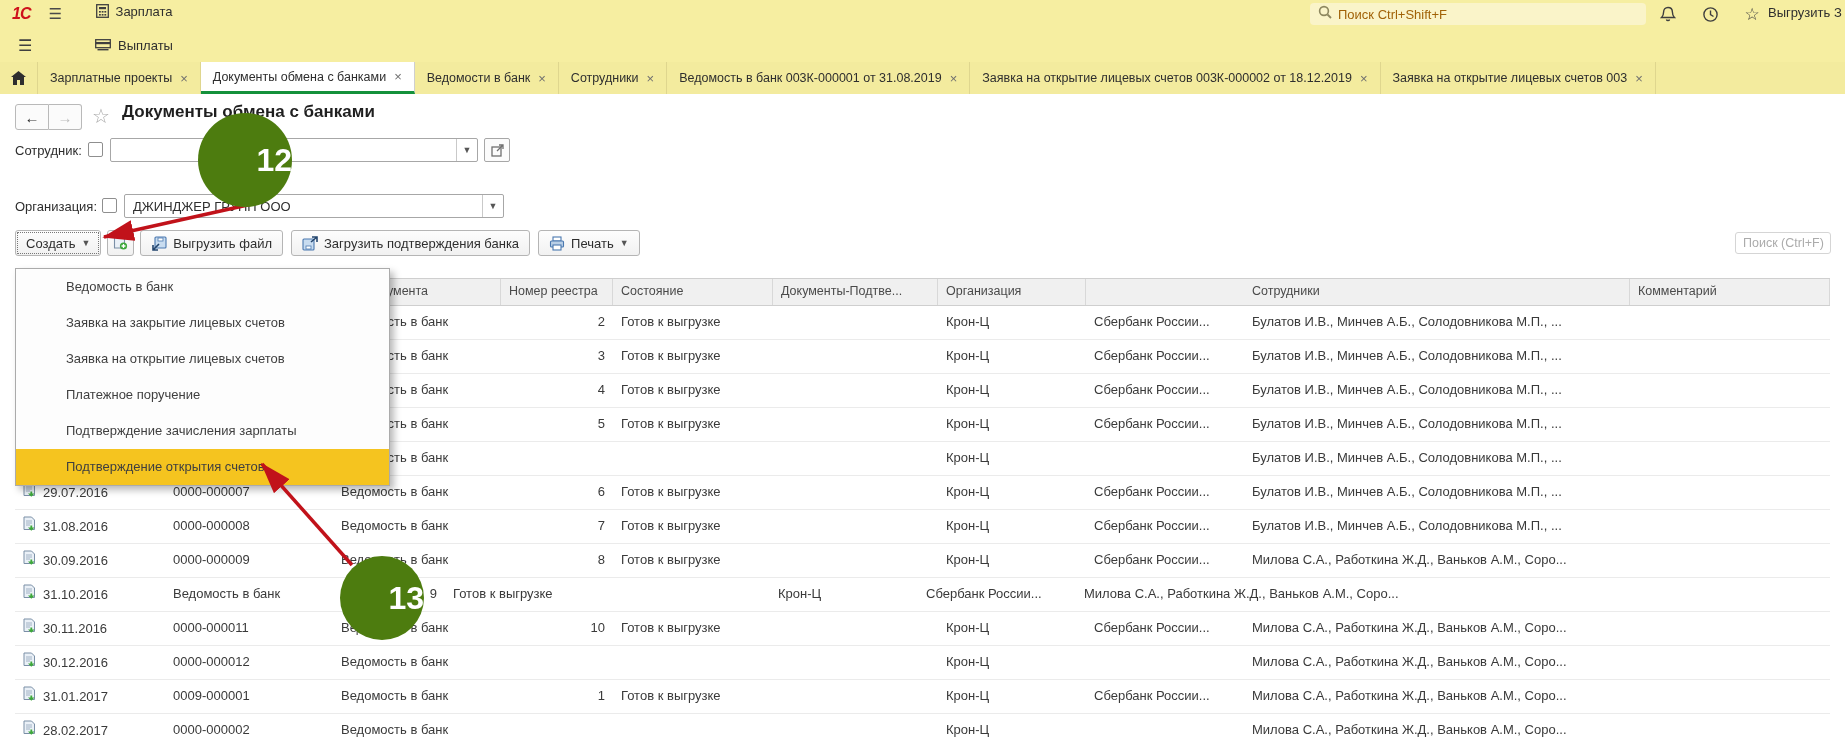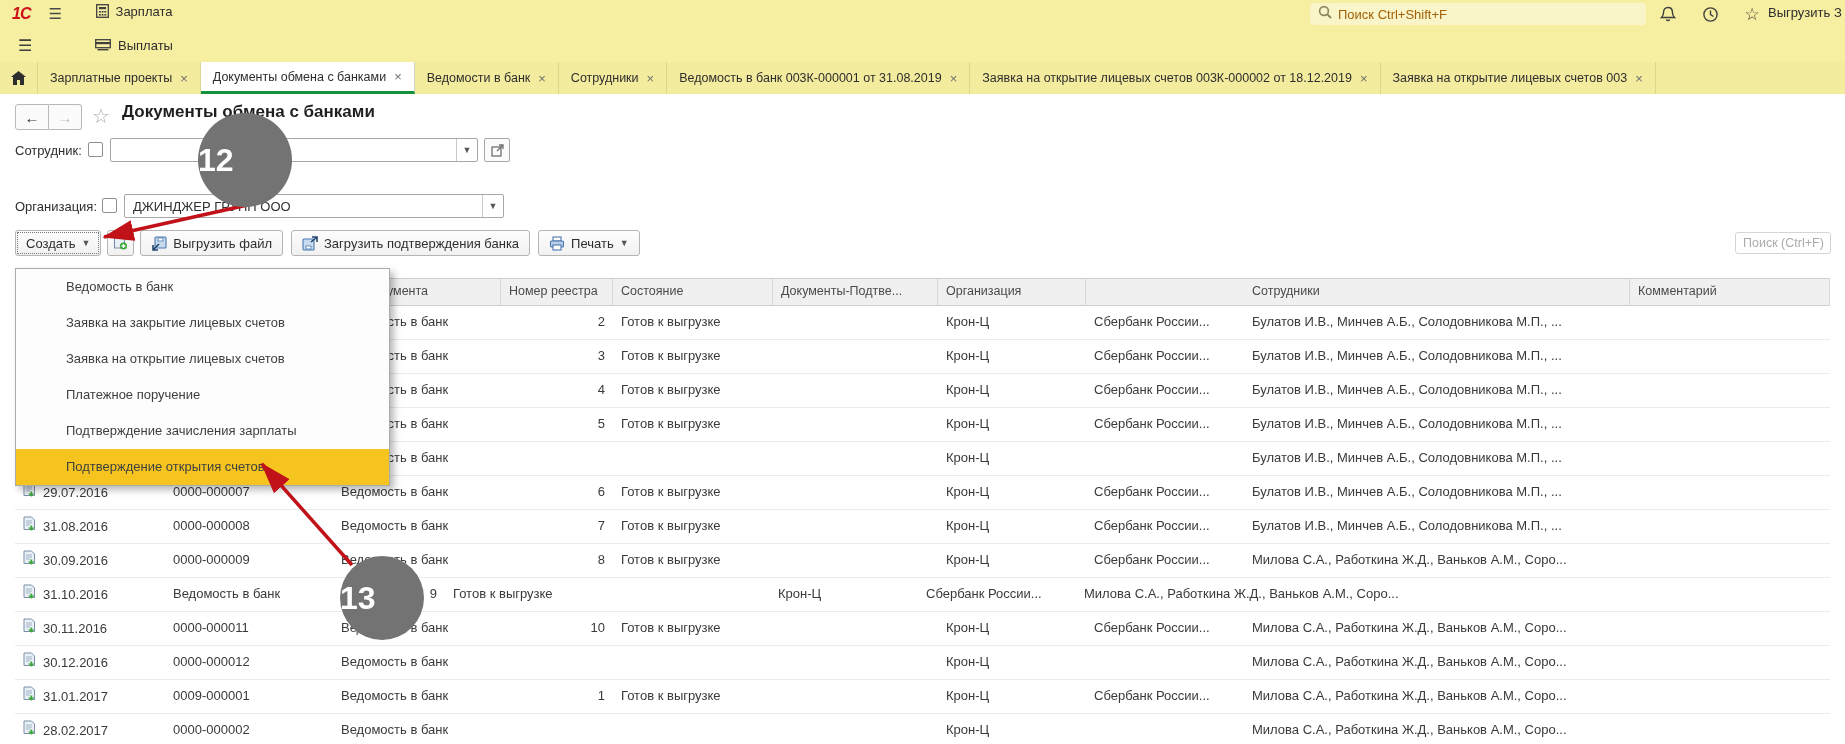--- a/index.html
+++ b/index.html
@@ -69,22 +69,22 @@
   .td{box-sizing:border-box;padding:0 8px;font-size:13px;color:#3a3a3a;line-height:32px;
     white-space:nowrap;overflow:hidden;}
   .td.right{text-align:right;}
   .td.first{display:flex;align-items:center;gap:7px;}
   
   .ddmenu{position:absolute;left:15px;top:174px;width:373px;background:#FDFDFD;border:1px solid #ABABAB;
     box-shadow:4px 4px 7px rgba(0,0,0,0.28);z-index:40;}
   .dditem{height:36px;line-height:36px;padding-left:50px;font-size:13px;color:#3f3f3f;white-space:nowrap;}
   .dditem.hl{background:#F5C41F;}
   
-  .anncircle{position:absolute;border-radius:50%;background:#737373;color:#fff;font-weight:bold;
-    display:flex;align-items:center;justify-content:flex-start;z-index:50;}
+  .anncircle{position:absolute;border-radius:50%;background:#4d7c0f;color:#fff;font-weight:bold;
+    display:flex;align-items:center;justify-content:flex-end;z-index:50;}
   #circle12{left:198px;top:19px;width:94px;height:94px;font-size:32px;}
   #circle13{left:340px;top:462px;width:84px;height:84px;font-size:32px;}
   #arrowsvg{position:absolute;left:0;top:0;width:1845px;height:650px;z-index:49;pointer-events:none;}
 </style>
 </head>
 <body>
 
 <div class="topbar">
   <span class="logo1c">1С</span>
   <span class="burger">☰</span>

